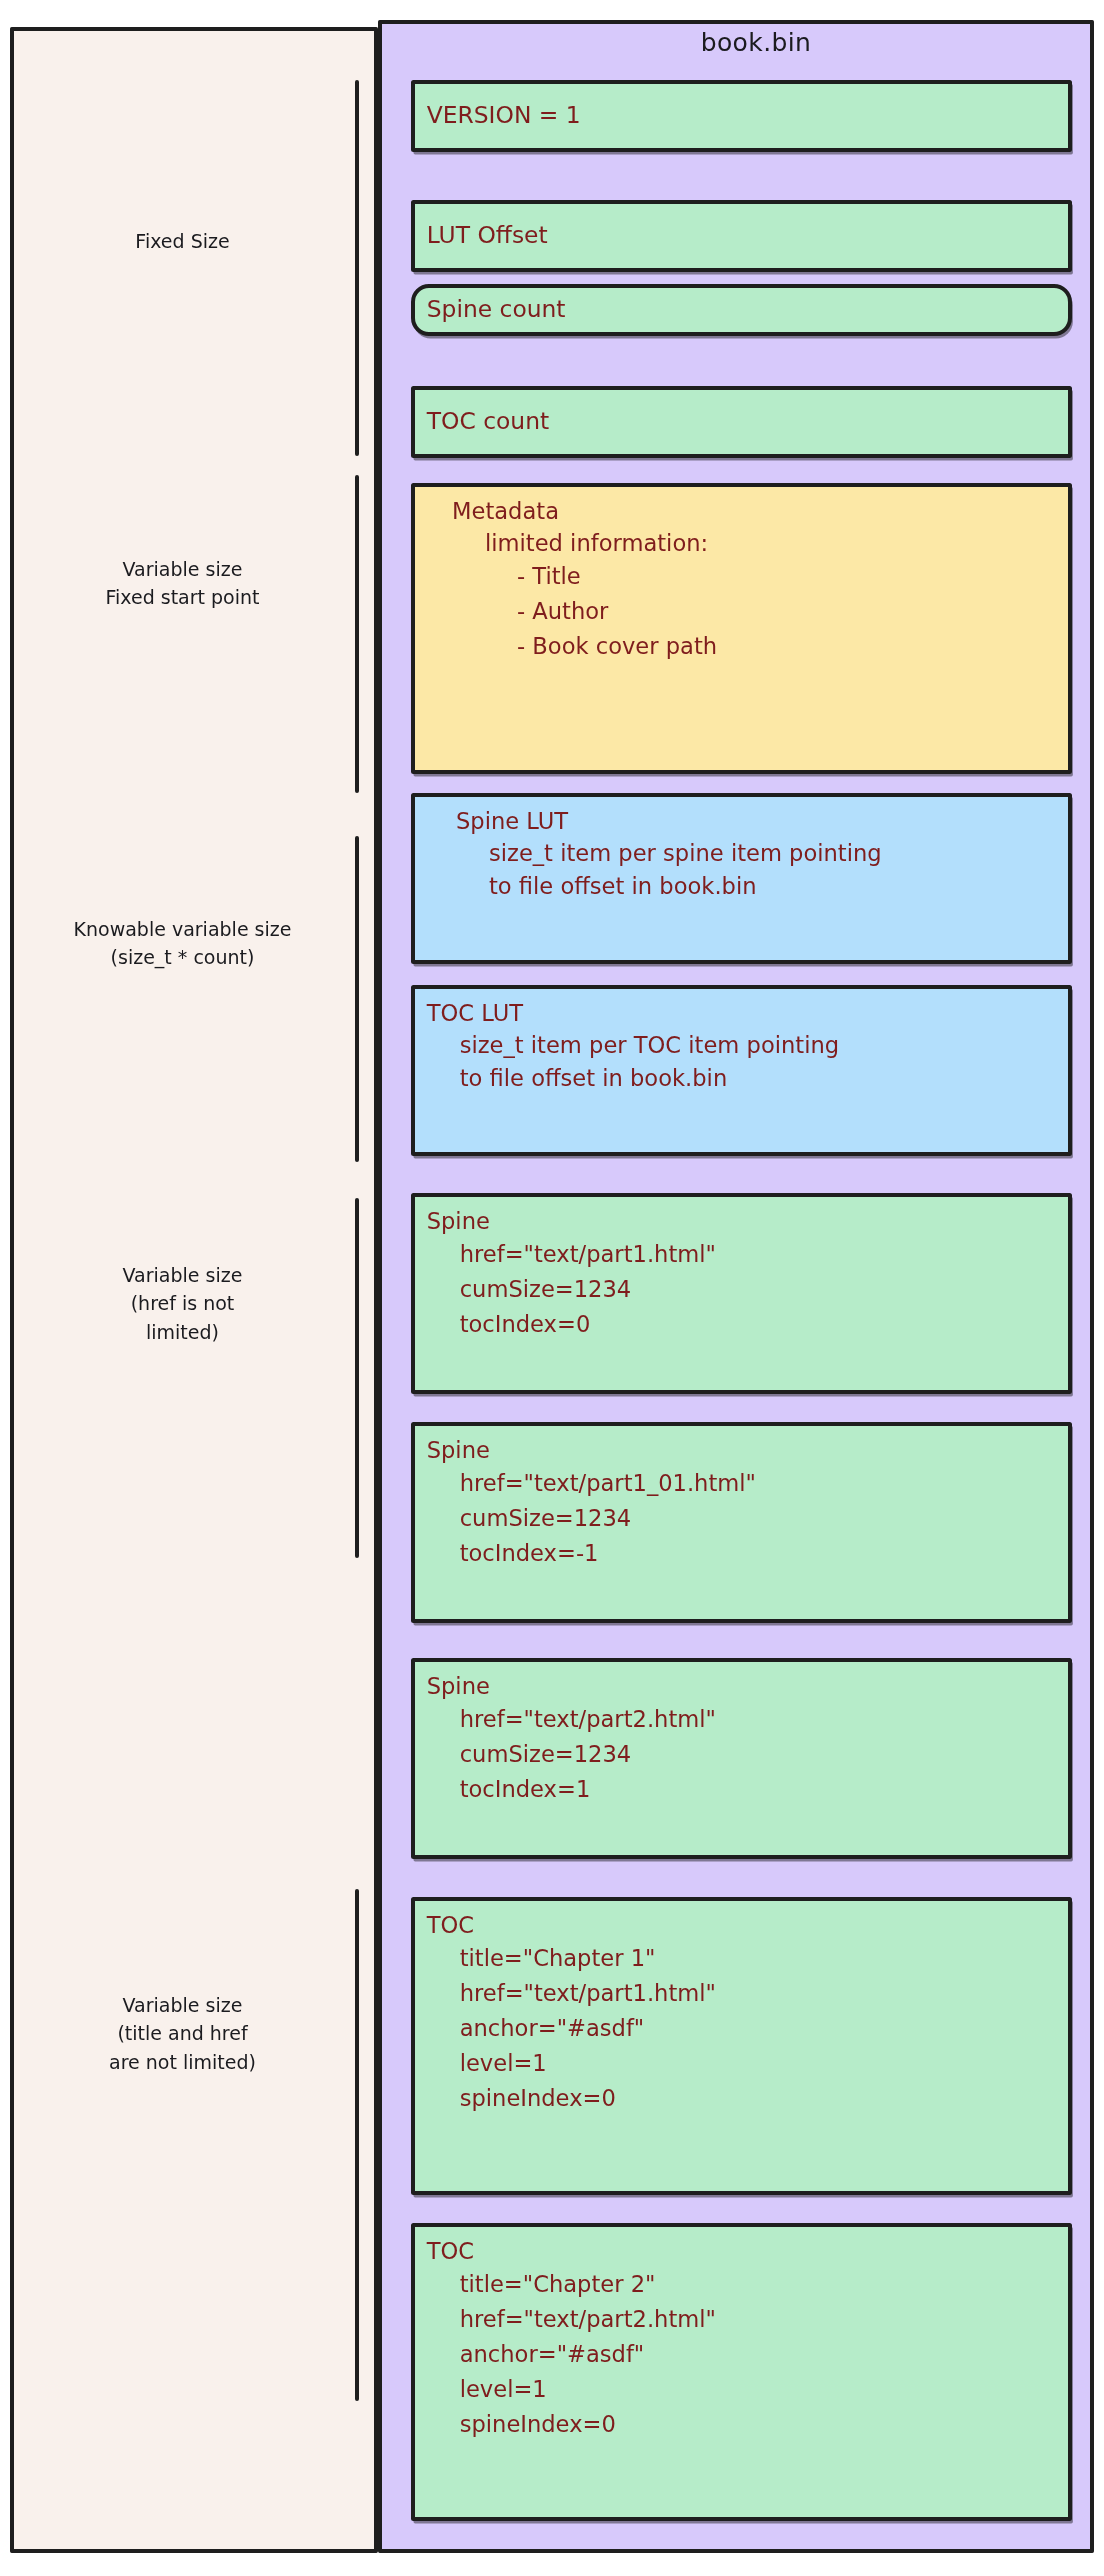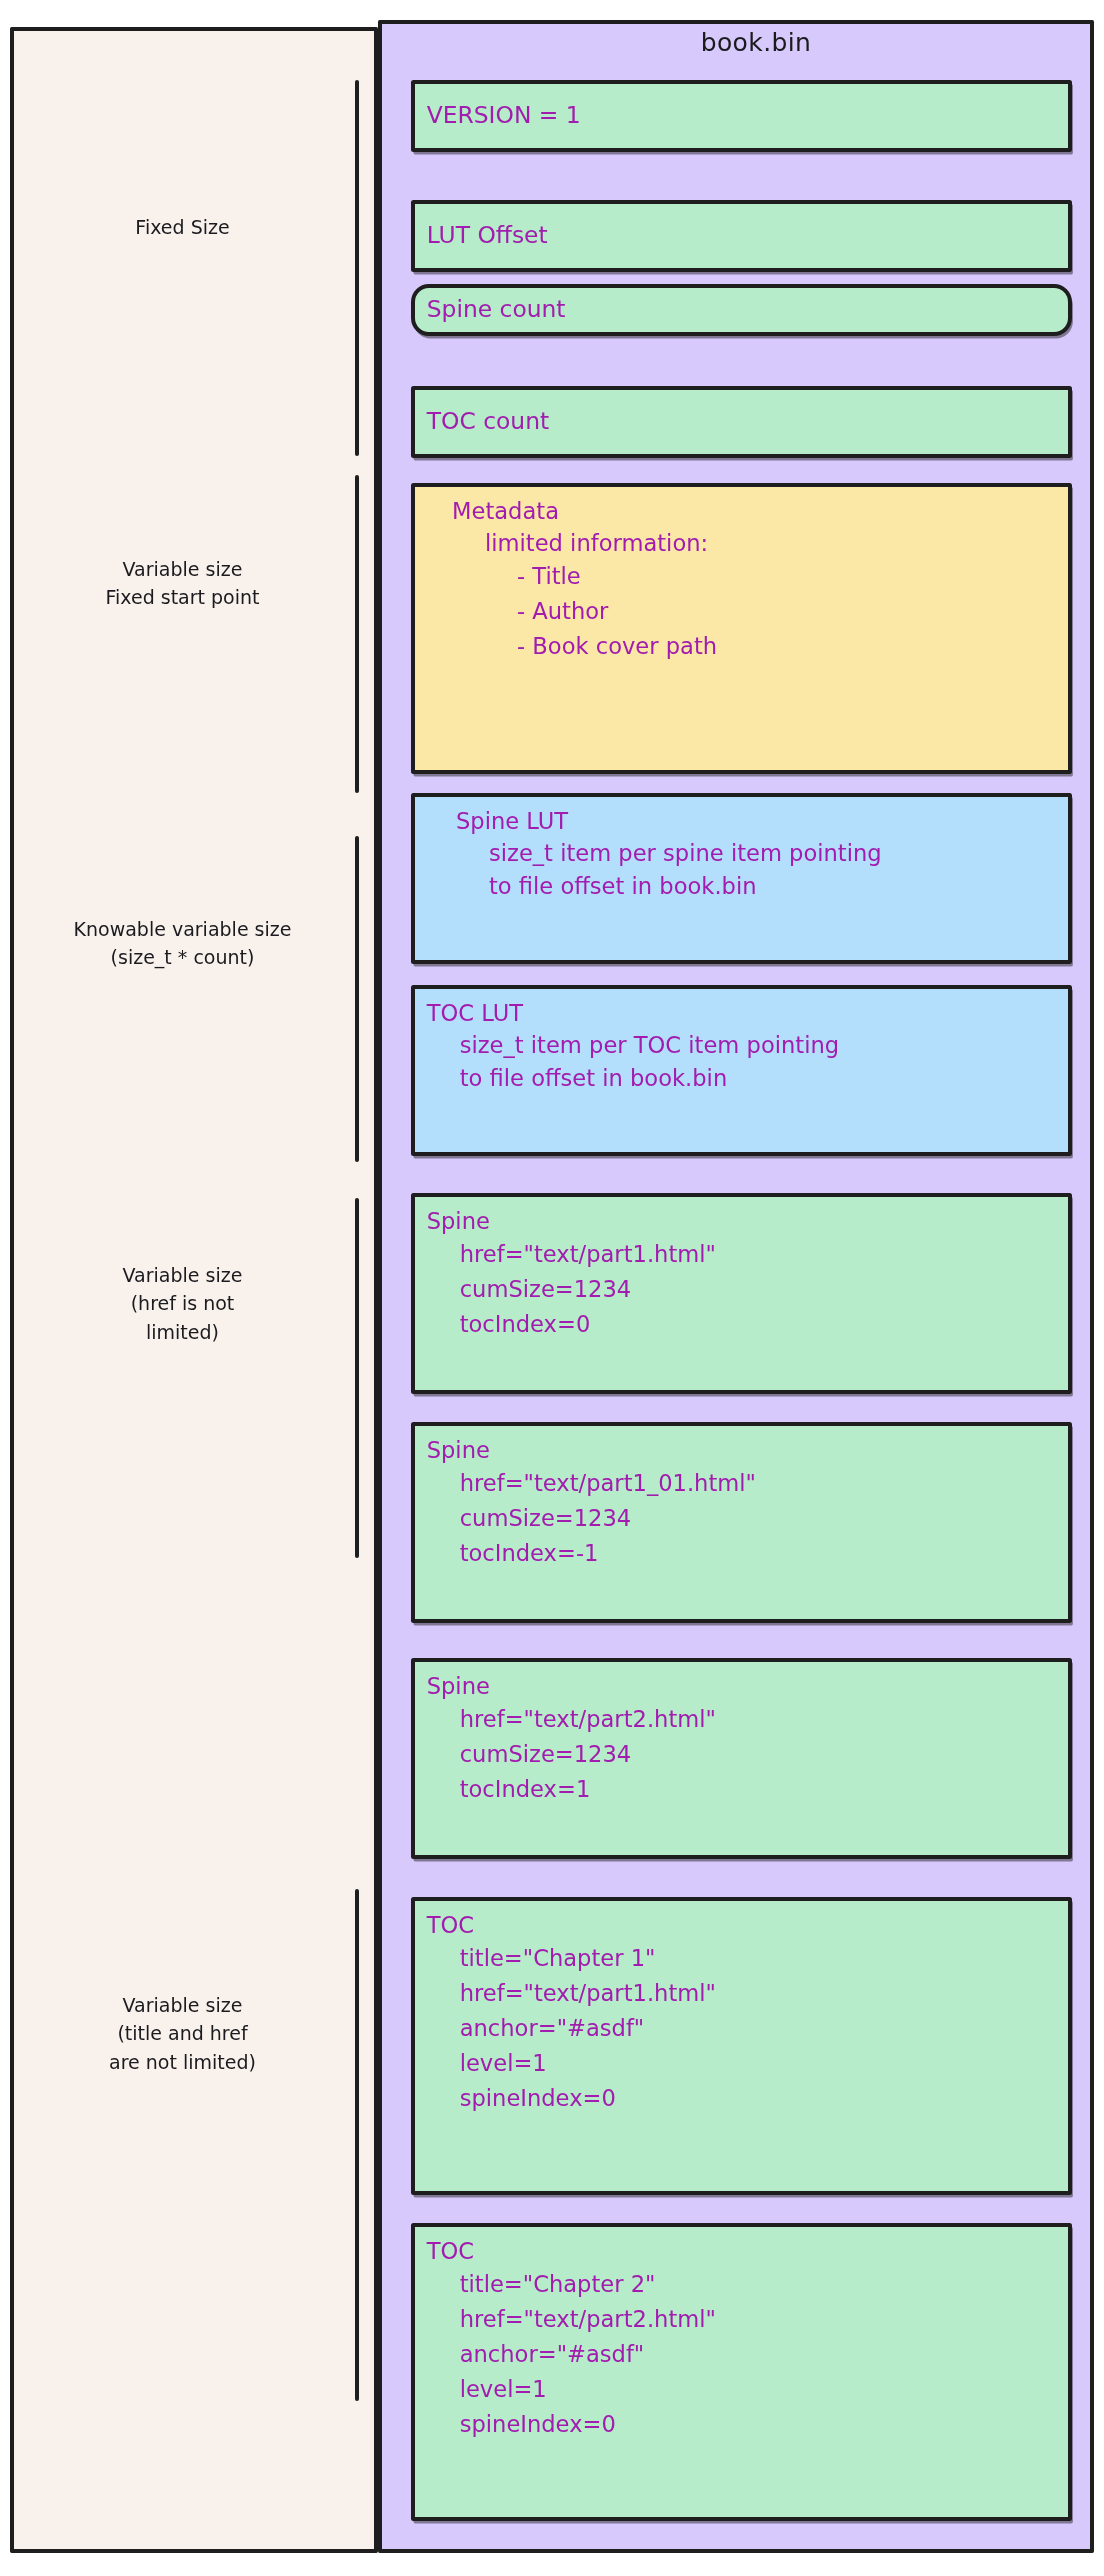--- a/index.html
+++ b/index.html
@@ -24,21 +24,21 @@
 
   
   .group-label{position:absolute;text-align:center;color:#1b1b1f;
                font-family:"DejaVu Sans", sans-serif;font-size:19px;line-height:28.4px;
                width:301px;left:32px;}
 
   
   .box{position:absolute;left:411px;width:661px;box-sizing:border-box;
        border:4.2px solid #1e1e1e;border-radius:2.5px;
        box-shadow:1.7px 3.3px 0 -0.8px rgba(20,20,20,.45);
-       font-family:"DejaVu Sans", sans-serif;color:#a21caf;
+       font-family:"DejaVu Sans", sans-serif;color:#7f1d1d;
        padding:8.4px 11.7px 10px 11.7px;}
   .box .hdr{font-size:22.6px;line-height:32px;white-space:pre;}
   .box .ln{font-size:22.6px;line-height:35px;white-space:pre;padding-left:33px;}
   .box .ln2{font-size:22.6px;line-height:35px;white-space:pre;padding-left:65px;}
   .green{background:#b6ecc9;}
   .yellow{background:#fce8a6;padding-left:37px;}
   .blue{background:#b3dffc;}
   .single{display:flex;align-items:center;}
   .single .hdr{font-size:23.4px;}
 </style>
@@ -48,21 +48,21 @@
 <div class="canvas">
 
   <div class="panel" id="left-panel"></div>
 
   <div class="bracket" style="top:80px;height:376px;"></div>
   <div class="bracket" style="top:475px;height:318px;"></div>
   <div class="bracket" style="top:836px;height:326px;"></div>
   <div class="bracket" style="top:1198px;height:360px;"></div>
   <div class="bracket" style="top:1889px;height:512px;"></div>
 
-  <div class="group-label" style="top:213px;">
+  <div class="group-label" style="top:227px;">
     <div>Fixed Size</div>
   </div>
 
   <div class="group-label" style="top:555px;">
     <div>Variable size</div>
     <div>Fixed start point</div>
   </div>
 
   <div class="group-label" style="top:915px;">
     <div>Knowable variable size</div>

